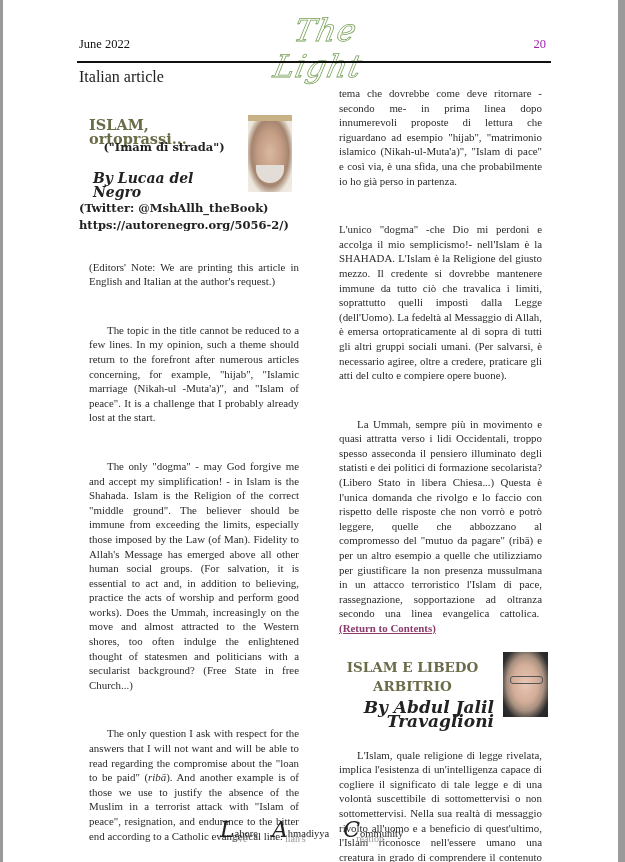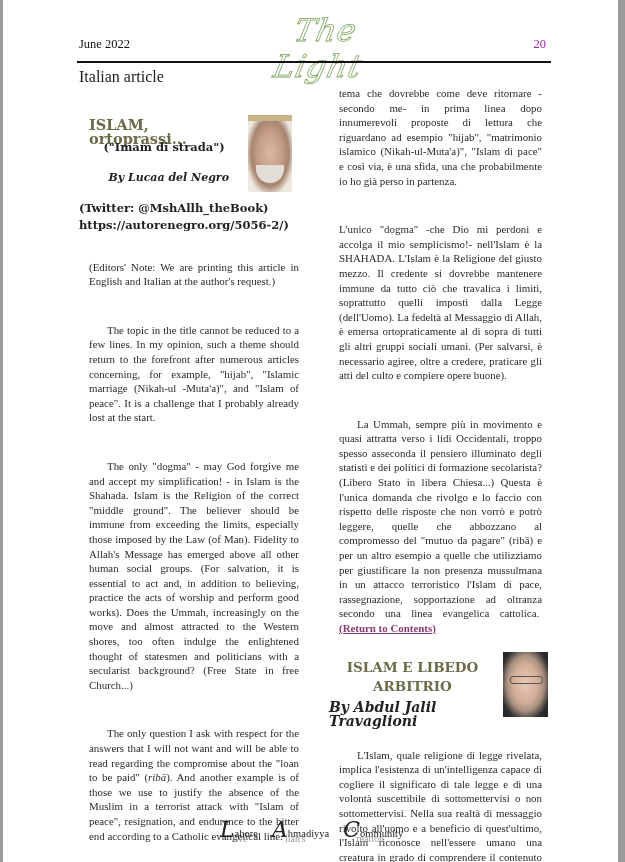--- a/index.html
+++ b/index.html
@@ -27,35 +27,35 @@
     .col-left { left: 79px; top: 70px; width: 230px; }
     .col-right { left: 329px; top: 76px; width: 223px; }
     .col p { margin: 10px; text-align: justify; }
     .col p.indent { text-indent: 18px; }
     .gap { height: 14px; }
 
     .section-label { font-size: 16px; color: #222; margin: 0 0 13px 0; }
     .title-block { position: relative; height: 152px; }
     .title1 { position: absolute; left: 10px; top: 20px; width: 150px; text-align: left; font-family: "DejaVu Serif", serif; font-weight: bold; font-size: 14.5px; color: #6b6b4a; }
     .subtitle1 { position: absolute; left: 10px; top: 42px; width: 150px; text-align: center; font-family: "DejaVu Serif", serif; font-weight: bold; font-size: 11.5px; color: #222; }
-    .byline1 { position: absolute; left: 0; top: 73px; width: 150px; text-align: right; font-family: "DejaVu Serif", serif; font-weight: bold; font-style: italic; font-size: 11px; color: #222; }
+    .byline1 { position: absolute; left: 14px; top: 73px; width: 150px; text-align: left; font-family: "DejaVu Serif", serif; font-weight: bold; font-style: italic; font-size: 14px; color: #222; }
     .twitter1 { position: absolute; left: 0; top: 103px; font-family: "DejaVu Serif", serif; font-weight: bold; font-size: 11.5px; color: #222; }
     .url1 { position: absolute; left: 0; top: 120px; font-family: "DejaVu Serif", serif; font-weight: bold; font-size: 11.5px; color: #222; }
     .photo1 {
       position: absolute; left: 169px; top: 17px; width: 44px; height: 71px;
       background: radial-gradient(ellipse at 50% 45%, #d9b8a0 0%, #c49c84 40%, #a58570 60%, #ece6dc 78%, #f1eee8 100%);
       border-top: 6px solid #c7b185;
     }
     .photo1 .beard { position: absolute; left: 8px; top: 44px; width: 28px; height: 18px; border-radius: 0 0 14px 14px; background: #e2ddd6; }
 
     .h-italian { font-family: "DejaVu Serif", serif; font-weight: normal; font-size: 16px; color: #15803d; margin: 4px 0 0 0; }
 
     .title2-block { position: relative; height: 92px; margin-top: 4px; }
     .title2 { position: absolute; left: 6px; top: 12px; width: 155px; text-align: center; font-family: "DejaVu Serif", serif; font-weight: bold; font-size: 13.5px; line-height: 19px; color: #6b6b4a; }
-    .byline2 { position: absolute; left: 0; top: 54px; width: 165px; text-align: left; font-family: "DejaVu Serif", serif; font-weight: bold; font-style: italic; font-size: 14px; color: #222; }
+    .byline2 { position: absolute; left: 0; top: 54px; width: 165px; text-align: right; font-family: "DejaVu Serif", serif; font-weight: bold; font-style: italic; font-size: 17px; color: #222; }
     .photo2 {
       position: absolute; left: 174px; top: 6px; width: 45px; height: 65px;
       background: radial-gradient(ellipse at 50% 48%, #e8c8b6 0%, #d3ad98 40%, #a89080 58%, #2e2e2e 80%, #222 100%);
     }
     .photo2 .glasses { position: absolute; left: 7px; top: 24px; width: 31px; height: 6px; border: 1.2px solid #555; border-radius: 3px; }
 
     .link { color: #8a3b6b; font-weight: bold; text-decoration: underline; }
     .italic { font-style: italic; }
 
     .footer { position: absolute; left: 220px; top: 817px; height: 30px; font-family: "Liberation Serif", serif; }

